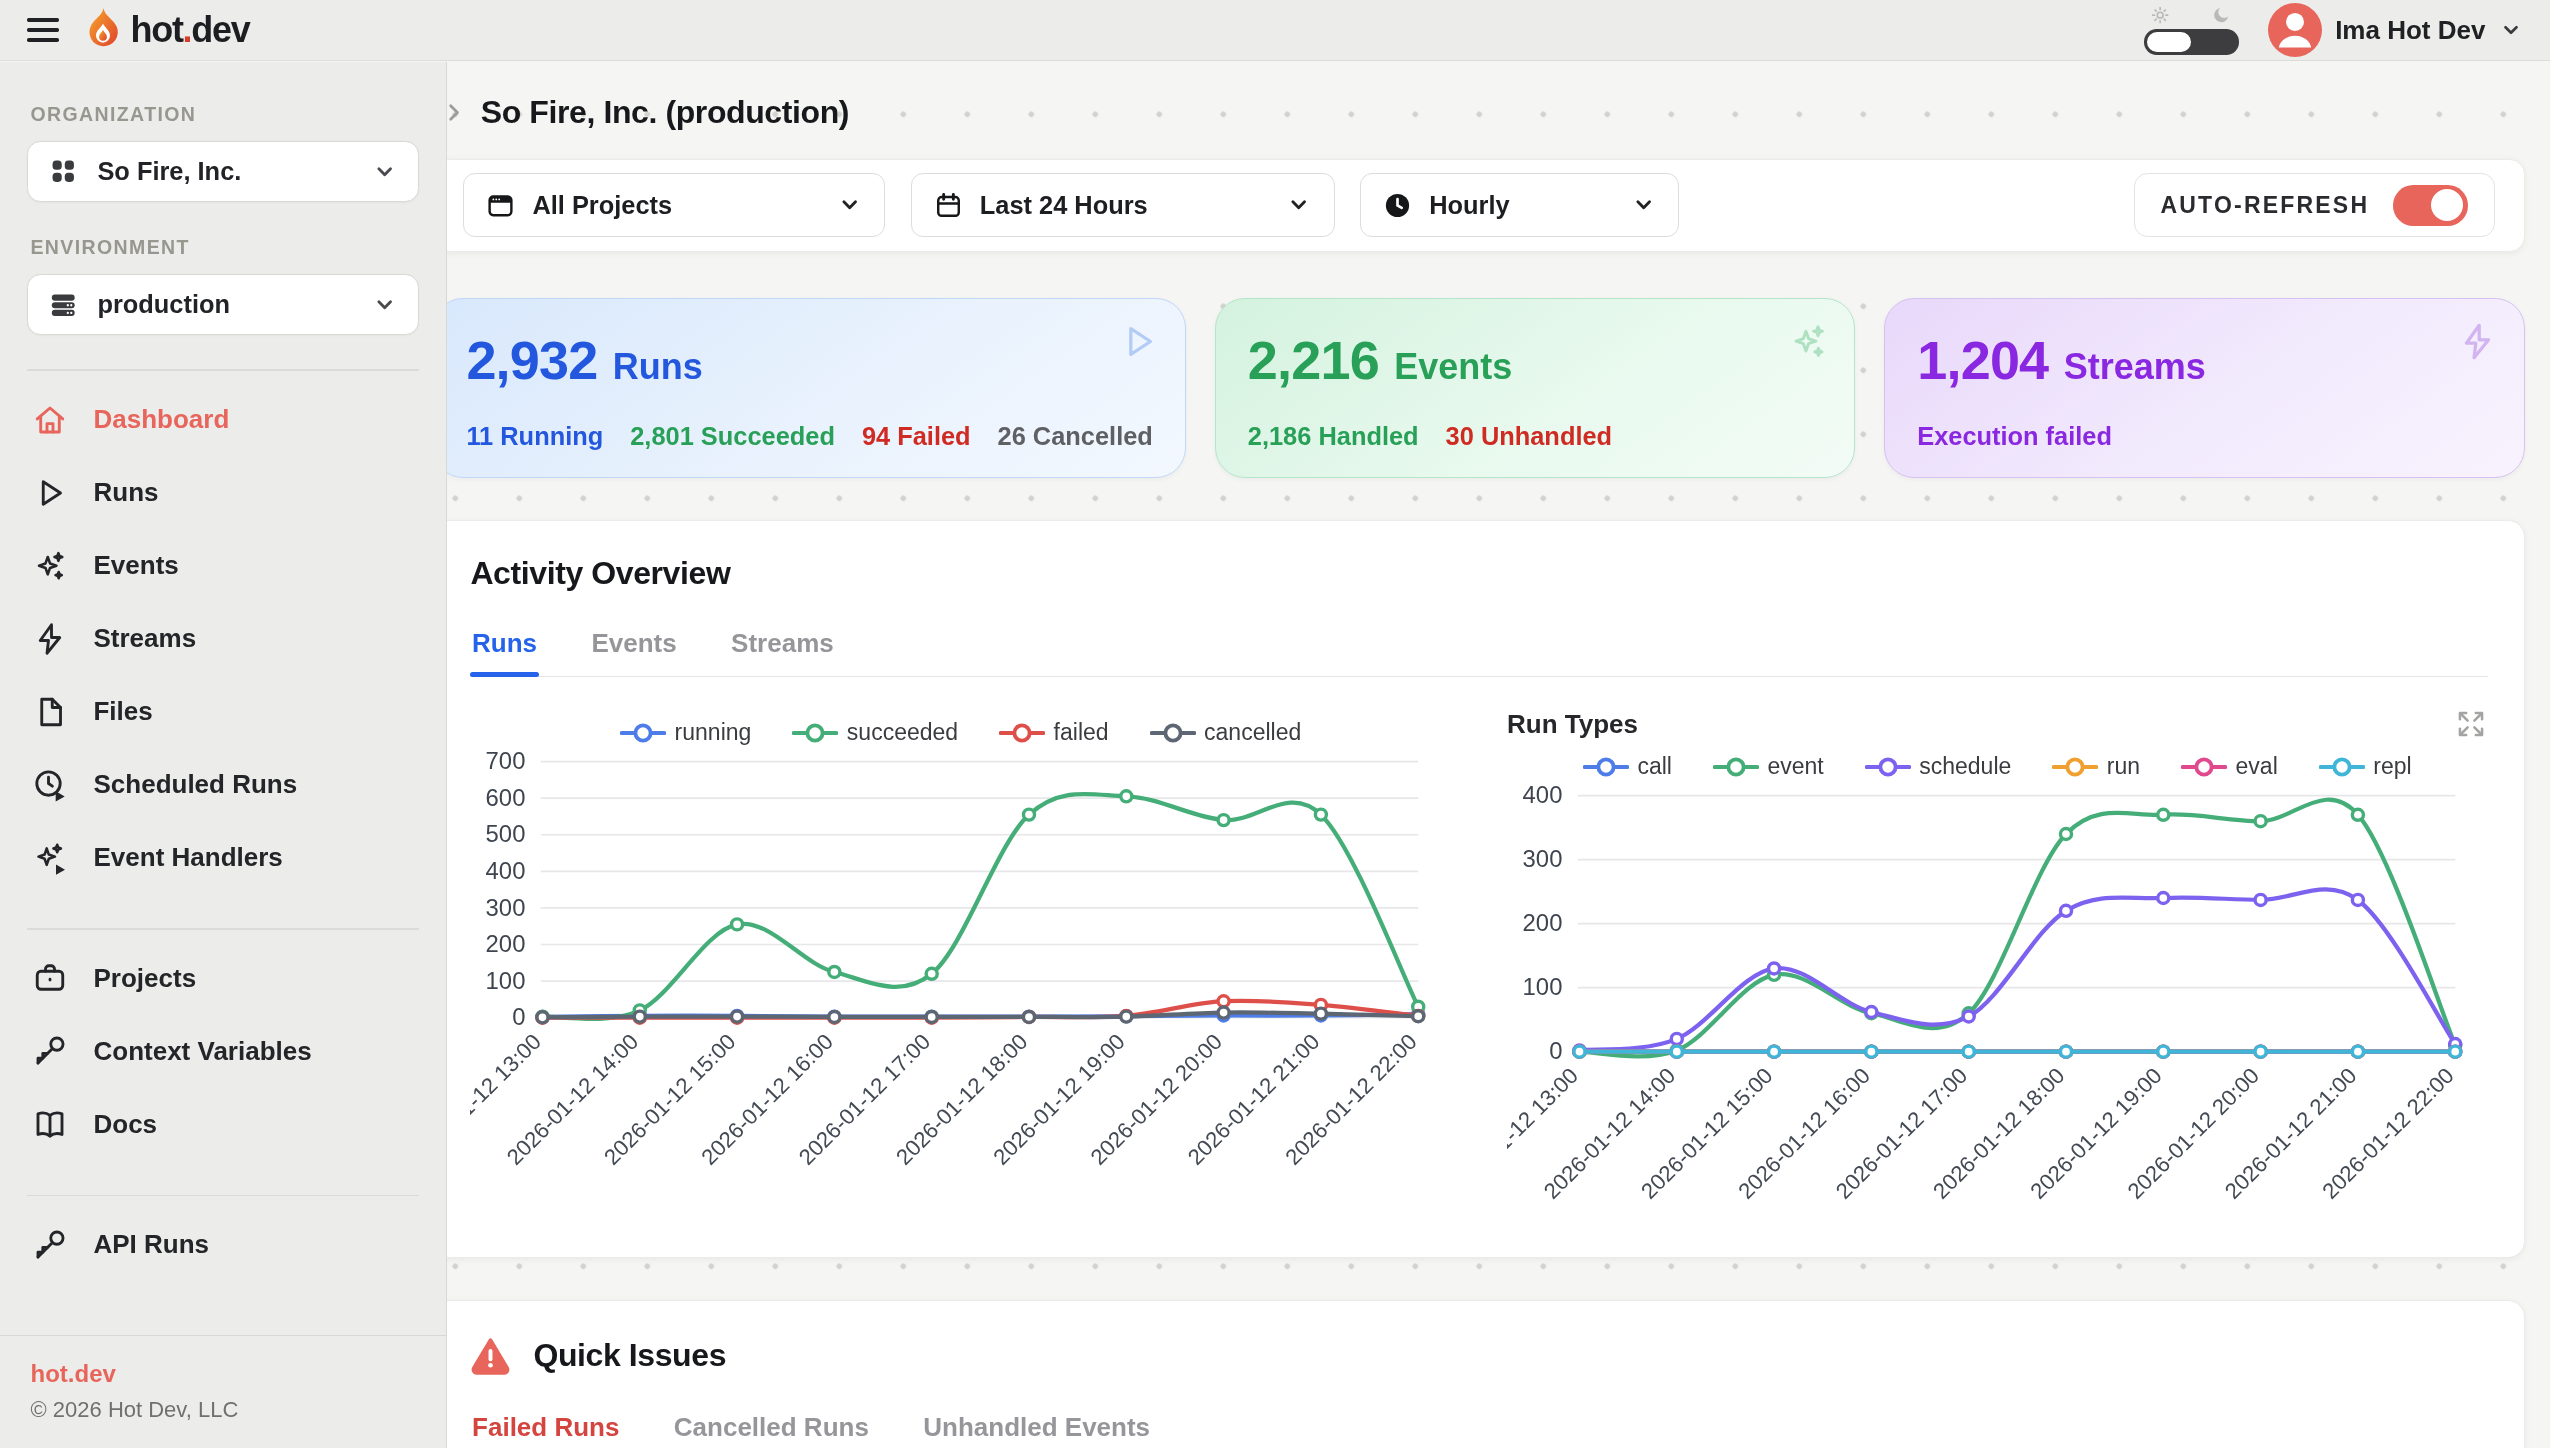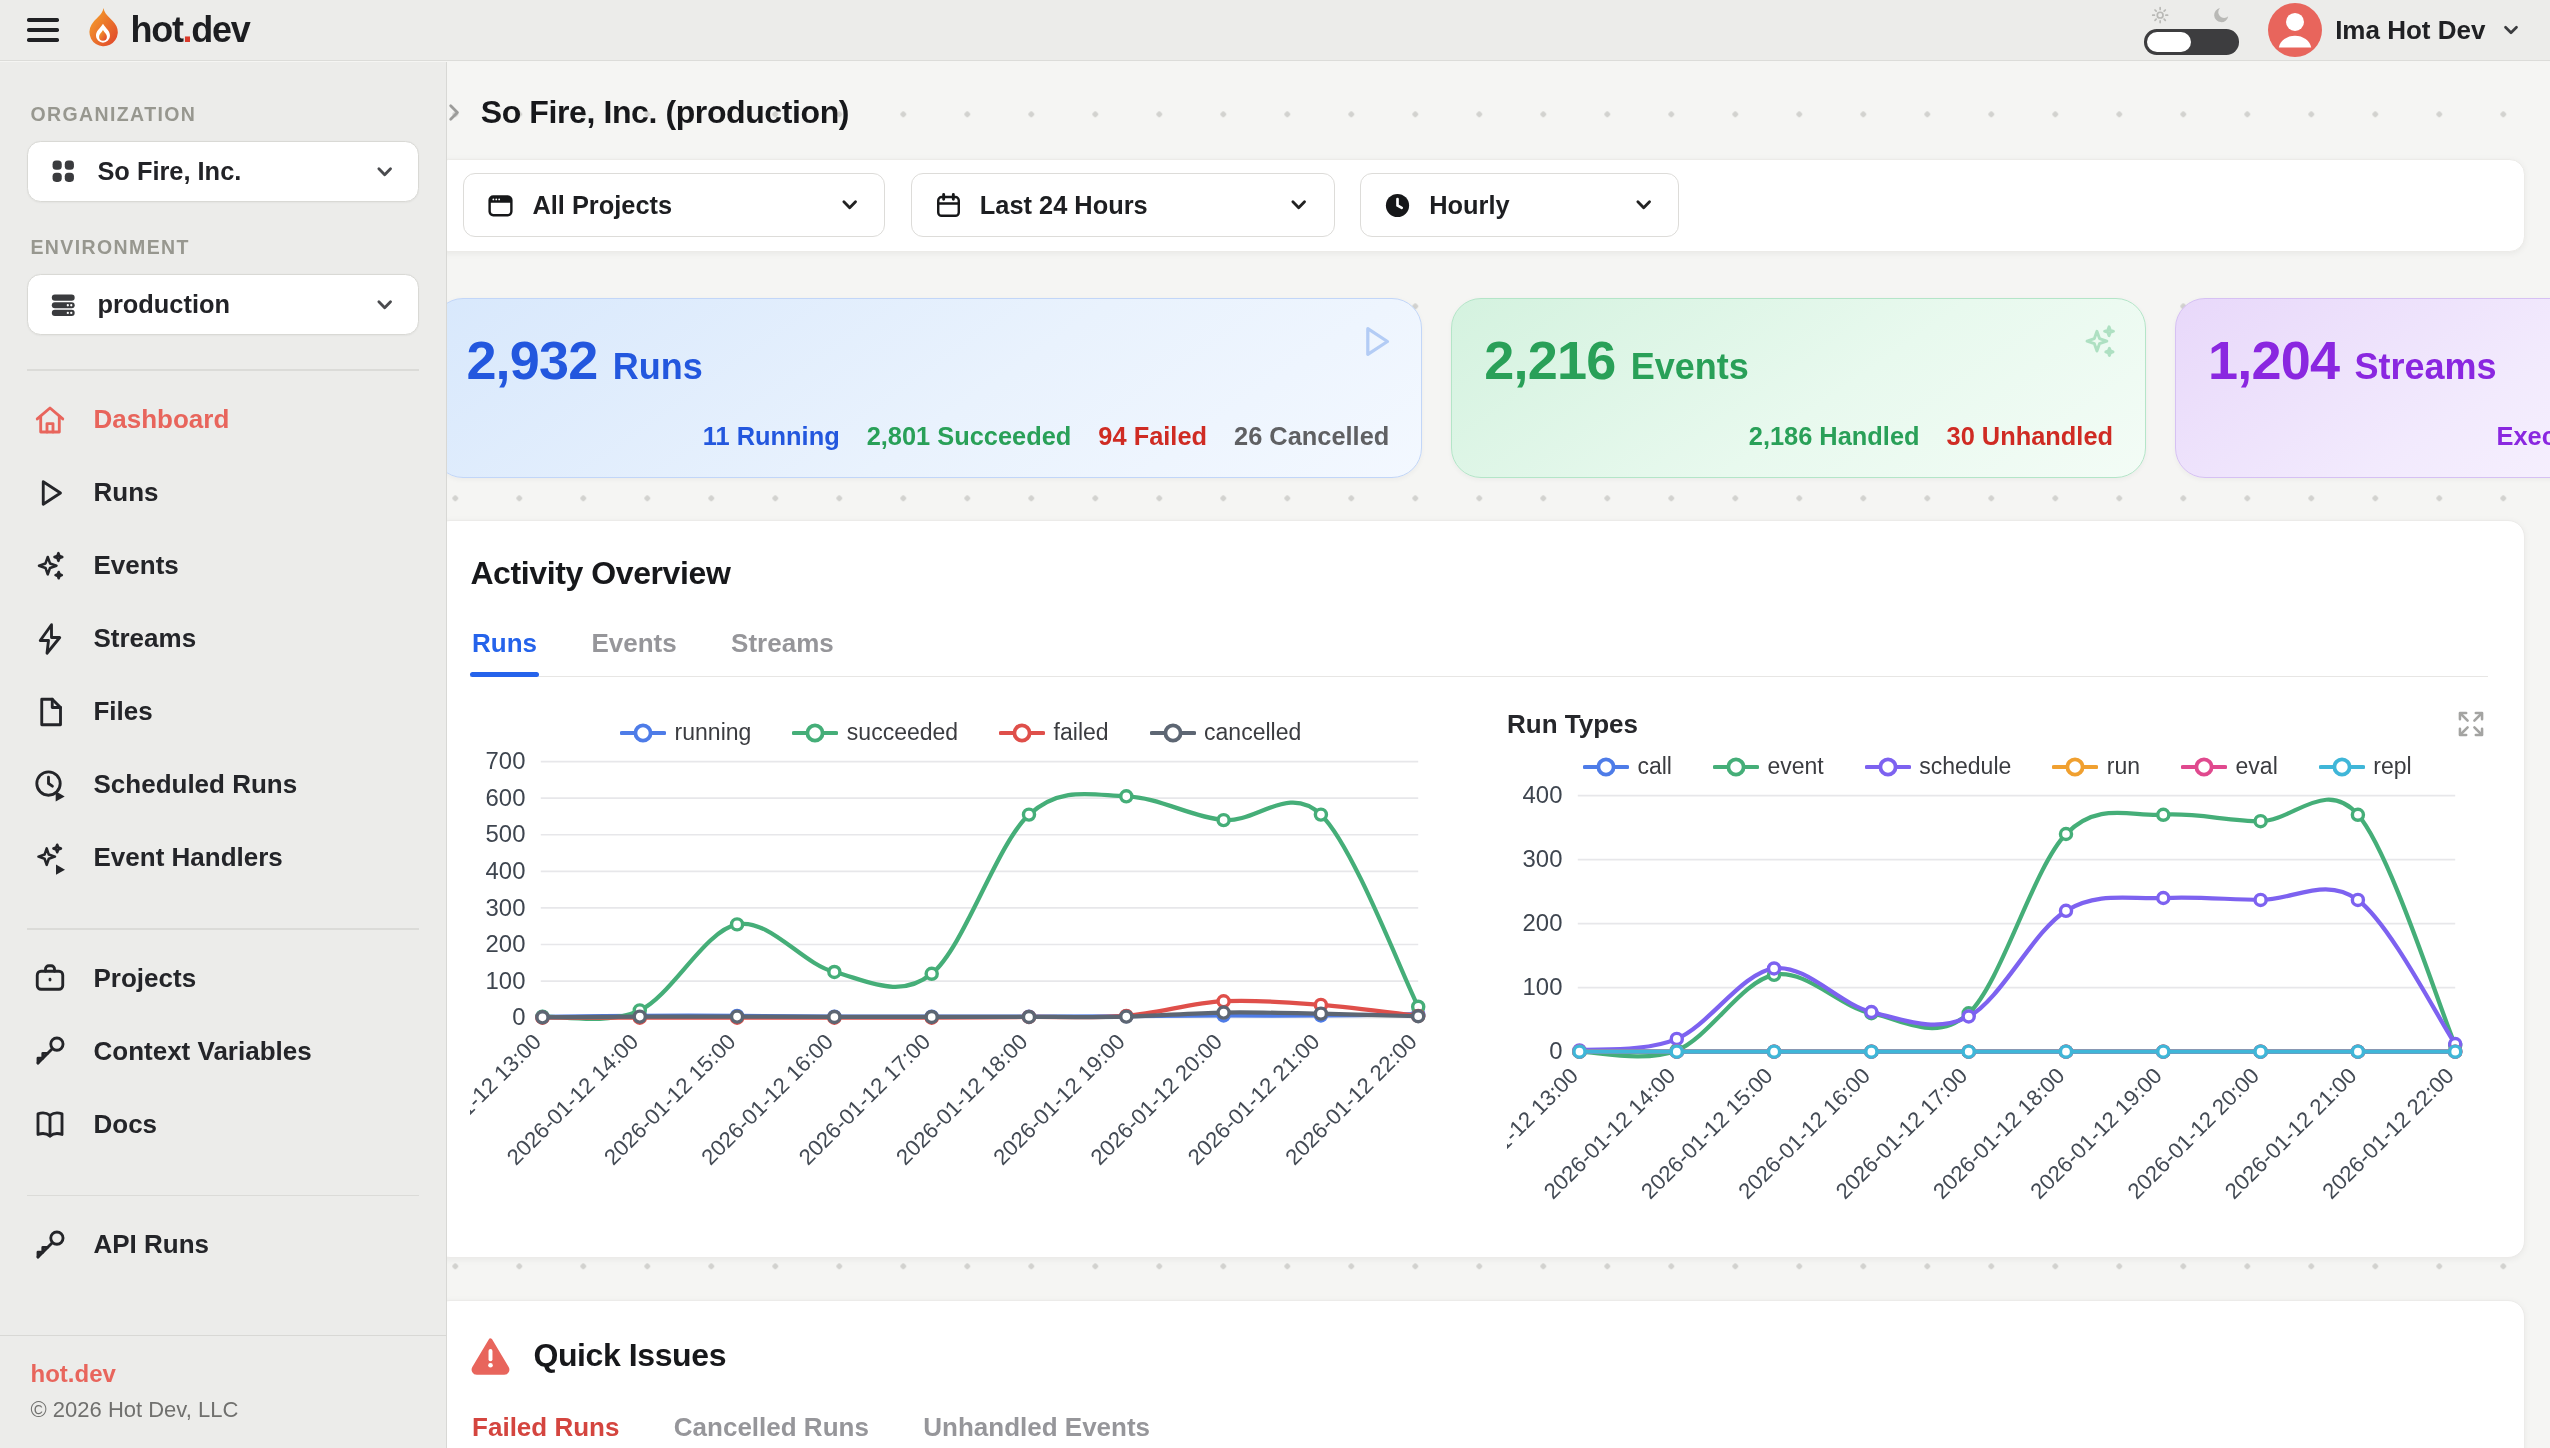--- a/index.html
+++ b/index.html
@@ -50,21 +50,21 @@
   .dd{height:64px;border:1.7px solid #dddcd9;border-radius:12px;display:flex;align-items:center;padding:12px 22px;gap:17px;font-size:25.4px;font-weight:700;color:#1d1e21;cursor:pointer;background:#fff}
   .dd .sel-icon{width:29px;height:29px;color:#161719}
   .dd .chev{margin-left:auto;width:25.4px;height:25.4px;color:#222}
   .dd.w1{width:422px}.dd.w2{width:424px}.dd.w3{width:319px}
   .ar-pill{margin-left:auto;height:64px;border:1.7px solid #e4e3e0;border-radius:13.6px;display:flex;align-items:center;gap:24px;padding:0 25.4px}
   .ar-label{font-size:23px;font-weight:700;letter-spacing:2.2px;color:#2a2b2e}
   .toggle{width:75px;height:41px;border-radius:20.3px;background:#e8655c;position:relative;cursor:pointer}
   .toggle .knob{position:absolute;top:4.2px;right:5.1px;width:32px;height:32px;background:#fff;border-radius:50%}
   
   .stats{margin-top:46px;display:grid;grid-template-columns:1fr 1fr 1fr;gap:29px}
-  .stat-card{position:relative;height:180px;border-radius:30px;padding:27px 32px 25.4px;display:flex;cursor:pointer;border:1.7px solid transparent;box-shadow:0 1.7px 5.1px rgba(25,25,25,.04)}
+  .stat-card{position:relative;height:180px;border-radius:30px;padding:27px 32px 25.4px;display:flex;flex-direction:column;cursor:pointer;border:1.7px solid transparent;box-shadow:0 1.7px 5.1px rgba(25,25,25,.04)}
   .stat-card.blue{background:linear-gradient(145deg,#d8e8fc 0%,#e9f2fd 55%,#f3f8ff 100%);border-color:#c2d6f8}
   .stat-card.green{background:linear-gradient(145deg,#d4f2df 0%,#e8f9ee 55%,#f3fcf6 100%);border-color:#b4e5c8}
   .stat-card.purple{background:linear-gradient(145deg,#e8d8fa 0%,#f2eafd 55%,#f8f3fe 100%);border-color:#d6c1f3}
   .stat-top{display:flex;align-items:baseline;gap:15.3px;margin-top:3.4px}
   .stat-value{font-size:54px;font-weight:800;letter-spacing:-0.8px}
   .stat-unit{font-size:36px;font-weight:700}
   .stat-card.blue .stat-value,.stat-card.blue .stat-unit{color:#2357de}
   .stat-card.green .stat-value,.stat-card.green .stat-unit{color:#29a058}
   .stat-card.purple .stat-value,.stat-card.purple .stat-unit{color:#8a27e0}
   .stat-breakdown{margin-top:auto;display:flex;gap:27px;font-size:25.4px;font-weight:700;white-space:nowrap}
@@ -364,20 +364,26 @@
             <circle cx="12" cy="12" r="9.6" fill="currentColor"></circle>
             <path d="M12 6.6V12l3.5 2" fill="none" stroke="#fff" stroke-width="2.2" stroke-linecap="round"></path>
           </svg>
         </span>
       <span>Hourly</span>
       <span class="chev">
           <svg viewBox="0 0 24 24" fill="none" stroke="currentColor" stroke-linecap="round" stroke-linejoin="round" stroke-width="2.7" width="100%" height="100%">
             <path d="m6.5 9.2 5.5 5.6 5.5-5.6"></path>
           </svg>
         </span>
+    </div>
+    <div class="ar-pill">
+      <span class="ar-label">AUTO-REFRESH</span>
+      <div class="toggle">
+          <div class="knob"></div>
+        </div>
     </div>
   </div>
 
   <div class="stats" id="stats">
       <div class="stat-card blue">
         <span class="stat-icon">
           <svg viewBox="0 0 24 24" fill="none" stroke="currentColor" stroke-linecap="round" stroke-linejoin="round" stroke-width="1.9" width="100%" height="100%">
             <path d="M7.5 4.5 19 12 7.5 19.5Z"></path>
           </svg>
         </span>

